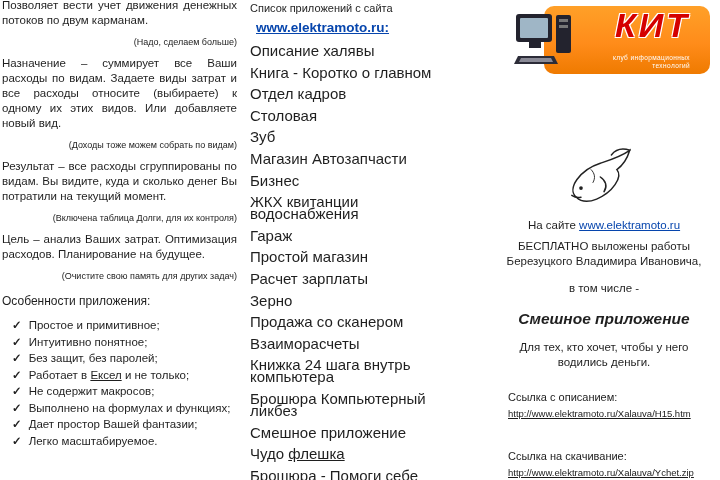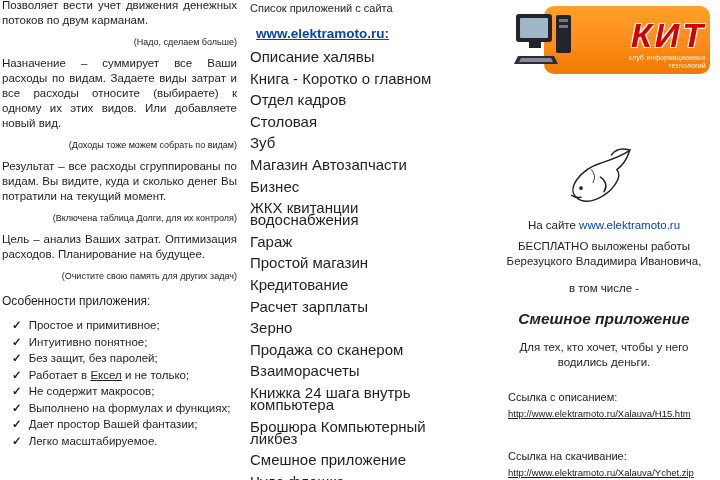--- a/index.html
+++ b/index.html
@@ -20,34 +20,34 @@
   .note { font-size:9px; line-height:11px; text-align:right; margin-top:9px; color:#222; }
   .features-title { font-size:12px; margin-top:12px; }
   .features { list-style:none; margin-top:9px; padding-left:10px; }
   .features li { font-size:11.5px; line-height:16.5px; display:flex; }
   .check { font-weight:bold; margin-right:7px; }
   .u { text-decoration:underline; }
 
   
   .col-mid { position:absolute; left:250px; top:2px; width:185px; }
   .mid-title { font-size:11px; line-height:13px; }
-  .mid-link-wrap { margin-top:9px; padding-left:6px; }
+  .mid-link-wrap { margin-top:3px; padding-left:6px; }
   .mid-link { font-size:13.5px; font-weight:600; color:var(--link,#0645ad); text-decoration:underline; cursor:pointer; }
   .mid-items { margin-top:9px; }
   .mid-item { font-size:15px; line-height:12px; margin-bottom:9.6px; }
 
   
   .col-right { position:absolute; left:488px; top:0; width:232px; }
   .logo { position:relative; height:72px; margin:4px 10px 0 30px; }
   .logo-orange {
     position:absolute; left:26px; right:0; top:2px; bottom:2px;
     background:linear-gradient(180deg, #ffa028, var(--logo-bg,#ff8c1a) 55%, #ef7a00);
     border-radius:10px;
-    display:flex; flex-direction:column; align-items:flex-end; justify-content:flex-end;
-    padding:2px 4px 4px 54px;
+    display:flex; flex-direction:column; align-items:flex-end; justify-content:space-between;
+    padding:2px 20px 4px 54px;
   }
   .logo-title {
     font-size:34px; line-height:34px; font-weight:bold; font-style:italic;
     color:var(--logo-title,#d40000); letter-spacing:3px;
     text-shadow:-1px -1px 0 #fff, 1px -1px 0 #fff, -1px 1px 0 #fff, 1px 1px 0 #fff;
   }
   .logo-subtitle { font-size:6.5px; line-height:8px; color:#ffffff; text-align:right; margin-top:2px; letter-spacing:0.4px; }
   .logo-computer { position:absolute; left:-4px; top:6px; z-index:2; }
 
   .fish { display:block; margin:66px auto 0; }
@@ -56,21 +56,21 @@
   .site-line { margin-top:6px; }
   .free-works { margin-top:6px; padding:0 12px; }
   .including { margin-top:12px; }
   .app-title { margin-top:13px; font-size:15.5px; line-height:19px; font-weight:bold; font-style:italic; text-align:center; }
   .app-desc { margin-top:12px; padding:0 26px; }
 
   .link-block { margin:21px 0 0 20px; }
   .link-block + .link-block { margin-top:29px; }
   .link-label { font-size:11px; line-height:12px; color:#222; }
   .url { display:inline-block; font-size:9.5px; line-height:13px; margin-top:2px; color:#1a1a1a; text-decoration:underline; cursor:pointer; }
-  a.link { color:var(--link,#0645ad); cursor:pointer; }
+  a.link { color:var(--link,#0645ad); text-decoration:underline; cursor:pointer; }
 </style>
 </head>
 <body>
 
 <div class="page">
 
   <div class="col-left">
     <p class="para">Позволяет вести учет движения денежных потоков по двум карманам.</p>
     <p class="note">(Надо, сделаем больше)</p>
     <p class="para">Назначение – суммирует все Ваши расходы по видам. Задаете виды затрат и все расходы относите (выбираете) к одному их этих видов. Или добавляете новый вид.</p>
@@ -123,21 +123,20 @@
       <div class="mid-item">Описание халявы</div>
       <div class="mid-item">Книга - Коротко о главном</div>
       <div class="mid-item">Отдел кадров</div>
       <div class="mid-item">Столовая</div>
       <div class="mid-item">Зуб</div>
       <div class="mid-item">Магазин Автозапчасти</div>
       <div class="mid-item">Бизнес</div>
       <div class="mid-item">ЖКХ квитанции водоснабжения</div>
       <div class="mid-item">Гараж</div>
       <div class="mid-item">Простой магазин</div>
-      <div class="mid-item">Кредитование</div>
       <div class="mid-item">Расчет зарплаты</div>
       <div class="mid-item">Зерно</div>
       <div class="mid-item">Продажа со сканером</div>
       <div class="mid-item">Взаиморасчеты</div>
       <div class="mid-item">Книжка 24 шага внутрь компьютера</div>
       <div class="mid-item">Брошюра Компьютерный ликбез</div>
       <div class="mid-item">Смешное приложение</div>
       <div class="mid-item"><span>Чудо </span><span class="u">флешка</span></div>
       <div class="mid-item">Брошюра - Помоги себе сам!</div>
     </div>

